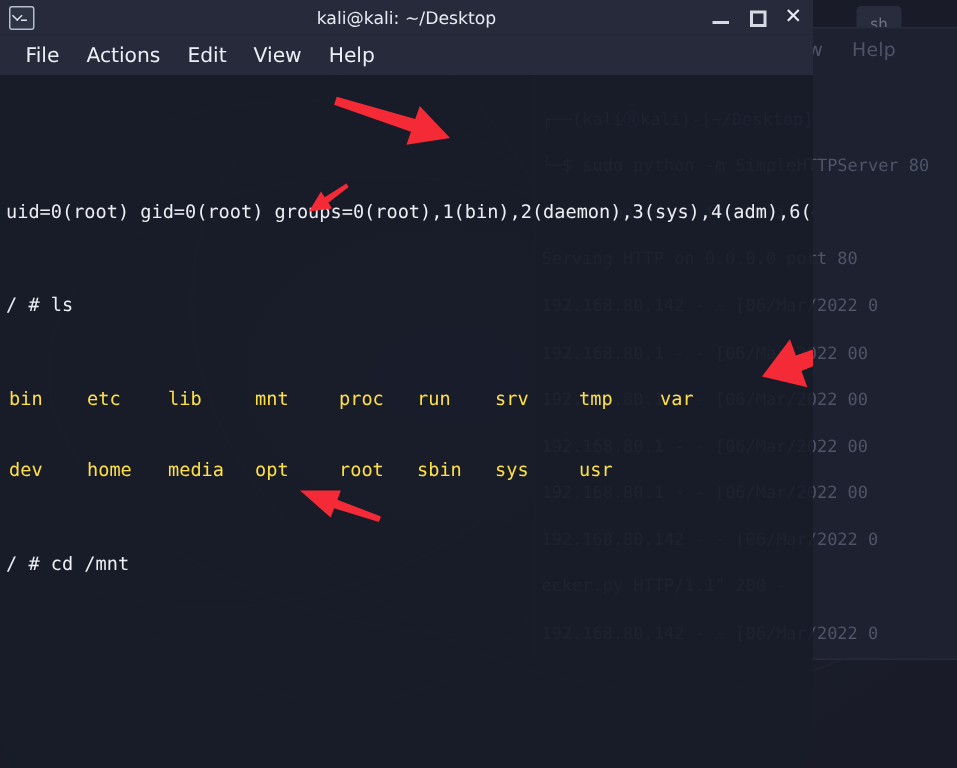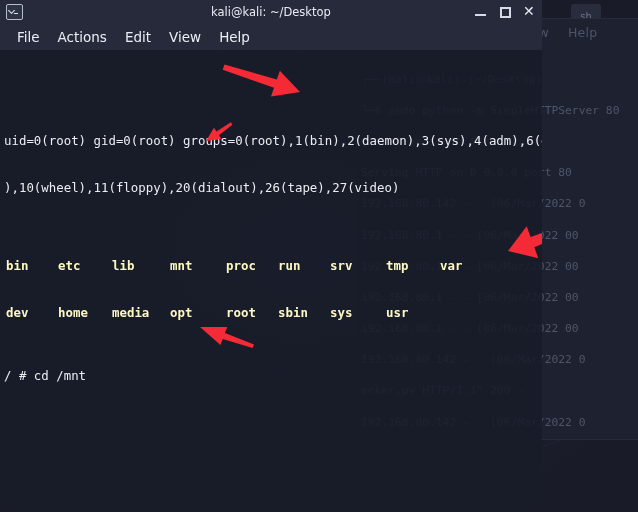--- a/index.html
+++ b/index.html
@@ -95,21 +95,21 @@
   }
   #menubar .mi{padding:0 9px;cursor:default;}
 
   #screen{
     flex:1 1 auto;position:relative;overflow:hidden;
     padding:4px 0 0 4px;
     font-size:12.4px;line-height:15.7px;
     color:#eceef4;white-space:pre;
   }
   .l{height:15.7px;}
-  .c-blue{color:#fef9c3;font-weight:bold;}
+  .c-blue{color:#fde047;font-weight:normal;}
 
   
   .cols{display:block;position:relative;height:15.7px;}
   .cols i{position:absolute;font-style:normal;}
 
   
   #arrows{position:absolute;inset:0;pointer-events:none;}
 </style>
 </head>
 <body>
@@ -178,22 +178,22 @@
     <div class="mi">Edit</div>
     <div class="mi">View</div>
     <div class="mi">Help</div>
   </div>
 
   <div id="screen">
 
 
 
     <div class="l">uid=0(root) gid=0(root) groups=0(root),1(bin),2(daemon),3(sys),4(adm),6(disk</div>
-    <div class="l">),10(wheel),11(floppy),20(dialout),26(tape),27(video)</div>
-
+
+    <div class="l"><span>/ #</span> <span>ls</span></div>
 
     <div class="cols" id="rootrow1"><i class="c-blue" style="left: 2px;">bin</i><i class="c-blue" style="left: 54px;">etc</i><i class="c-blue" style="left: 108px;">lib</i><i class="c-blue" style="left: 166px;">mnt</i><i class="c-blue" style="left: 222px;">proc</i><i class="c-blue" style="left: 274px;">run</i><i class="c-blue" style="left: 326px;">srv</i><i class="c-blue" style="left: 382px;">tmp</i><i class="c-blue" style="left: 436px;">var</i></div>
     <div class="cols" id="rootrow2"><i class="c-blue" style="left: 2px;">dev</i><i class="c-blue" style="left: 54px;">home</i><i class="c-blue" style="left: 108px;">media</i><i class="c-blue" style="left: 166px;">opt</i><i class="c-blue" style="left: 222px;">root</i><i class="c-blue" style="left: 274px;">sbin</i><i class="c-blue" style="left: 326px;">sys</i><i class="c-blue" style="left: 382px;">usr</i></div>
 
     <div class="l"><span>/ #</span> <span>cd /mnt</span></div>
 
     
 
     
 

